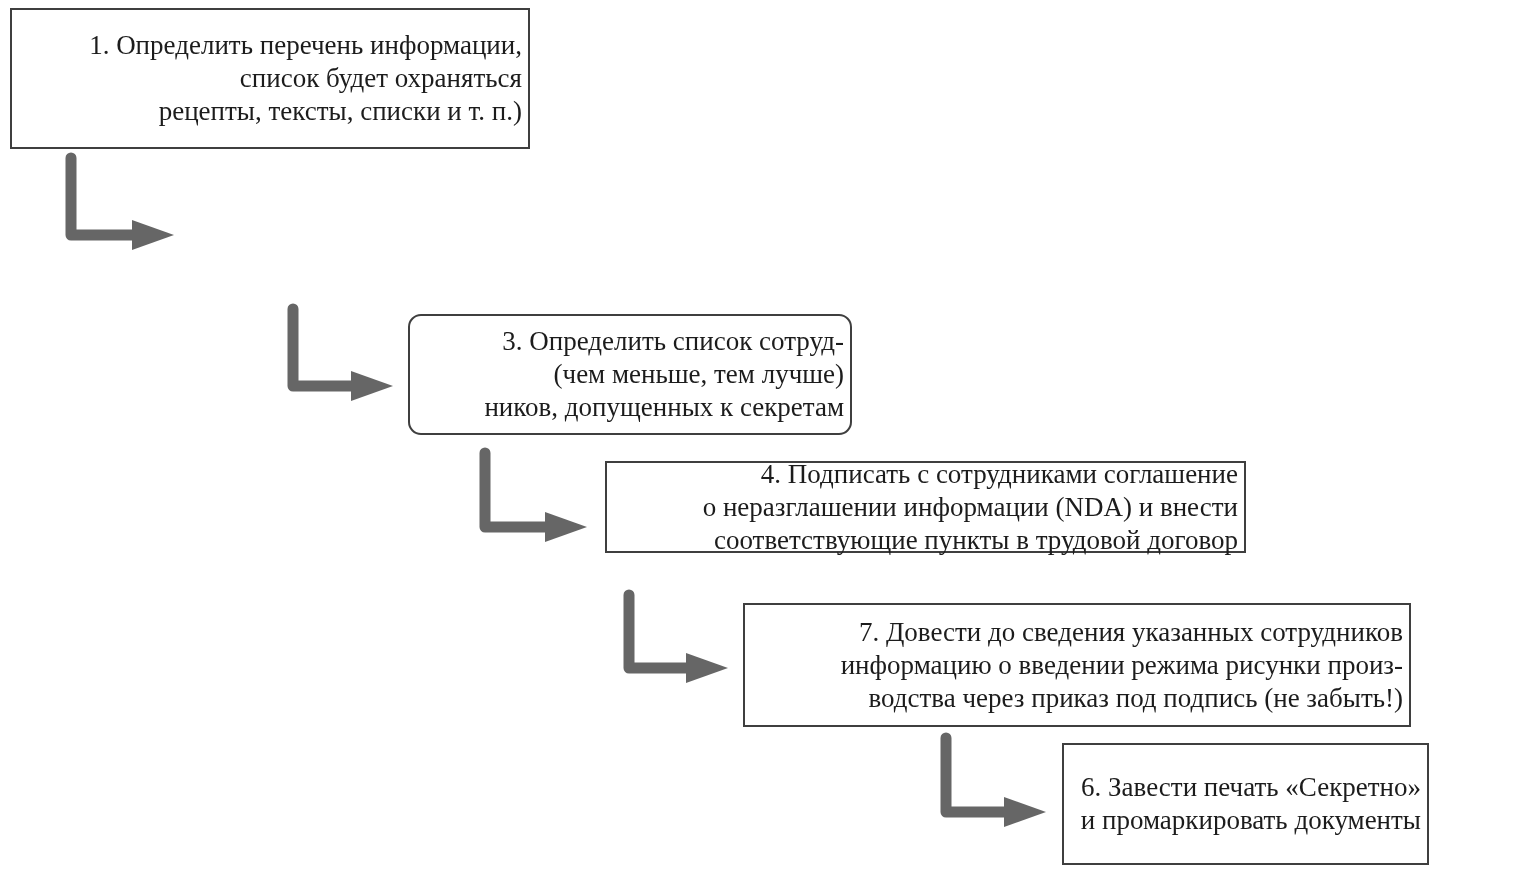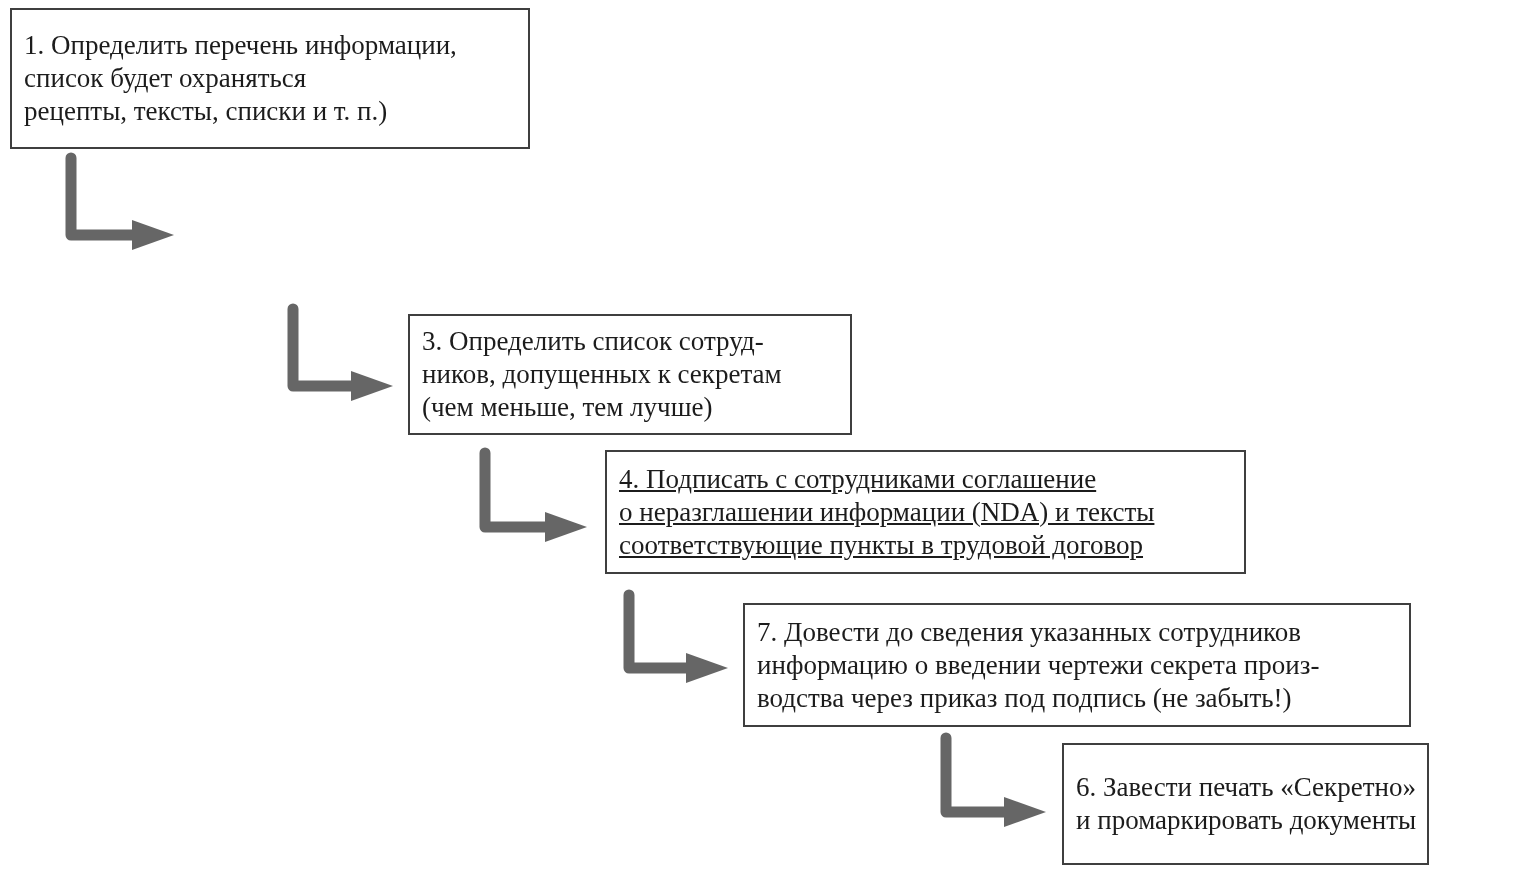--- a/index.html
+++ b/index.html
@@ -26,33 +26,33 @@
     width: 1519px; height: 877px;
     pointer-events: none;
   }
   .step-box {
     position: absolute;
     border: 2px solid var(--border);
     background: var(--background);
     display: flex;
     flex-direction: column;
     justify-content: center;
-    align-items: flex-start;
+    align-items: flex-end;
     text-align: center;
     color: var(--text);
     font-size: 27px;
     line-height: 33px;
-    padding: 4px 12px;
+    padding: 4px 6px;
   }
   .step-box .line { display: block; white-space: nowrap; }
 
   #box-1 { left: 10px;   top: 8px;   width: 520px; height: 141px; }
   #box-2 { left: 185px;  top: 172px; width: 443px; height: 121px; }
-  #box-3 { left: 408px;  top: 314px; width: 444px; height: 121px; }
-  #box-4 { left: 605px;  top: 450px; width: 641px; height: 124px; text-decoration: underline; }
+  #box-3 { left: 408px;  top: 314px; width: 444px; height: 121px; border-radius: 13px; }
+  #box-4 { left: 605px;  top: 461px; width: 641px; height: 92px; }
   #box-5 { left: 743px;  top: 603px; width: 668px; height: 124px; }
   #box-6 { left: 1062px; top: 743px; width: 367px; height: 122px; }
 
   .connector-line {
     fill: none;
     stroke: var(--arrow);
     stroke-width: 11;
     stroke-linecap: round;
     stroke-linejoin: round;
   }
@@ -88,33 +88,33 @@
 
   <div class="step-box" id="box-1">
     <span class="line">1. Определить перечень информации,</span>
     <span class="line">список будет охраняться</span>
     <span class="line">рецепты, тексты, списки и т. п.)</span>
   </div>
 
 
   <div class="step-box" id="box-3">
     <span class="line">3. Определить список сотруд-</span>
+    <span class="line">(чем меньше, тем лучше)</span>
     <span class="line">ников, допущенных к секретам</span>
-    <span class="line">(чем меньше, тем лучше)</span>
   </div>
 
   <div class="step-box" id="box-4">
     <span class="line">4. Подписать с сотрудниками соглашение</span>
-    <span class="line">о неразглашении информации (NDA) и тексты</span>
+    <span class="line">о неразглашении информации (NDA) и внести</span>
     <span class="line">соответствующие пункты в трудовой договор</span>
   </div>
 
   <div class="step-box" id="box-5">
     <span class="line">7. Довести до сведения указанных сотрудников</span>
-    <span class="line">информацию о введении чертежи секрета произ-</span>
+    <span class="line">информацию о введении режима рисунки произ-</span>
     <span class="line">водства через приказ под подпись (не забыть!)</span>
   </div>
 
   <div class="step-box" id="box-6">
     <span class="line">6. Завести печать «Секретно»</span>
     <span class="line">и промаркировать документы</span>
   </div>
 
 </div>
 

